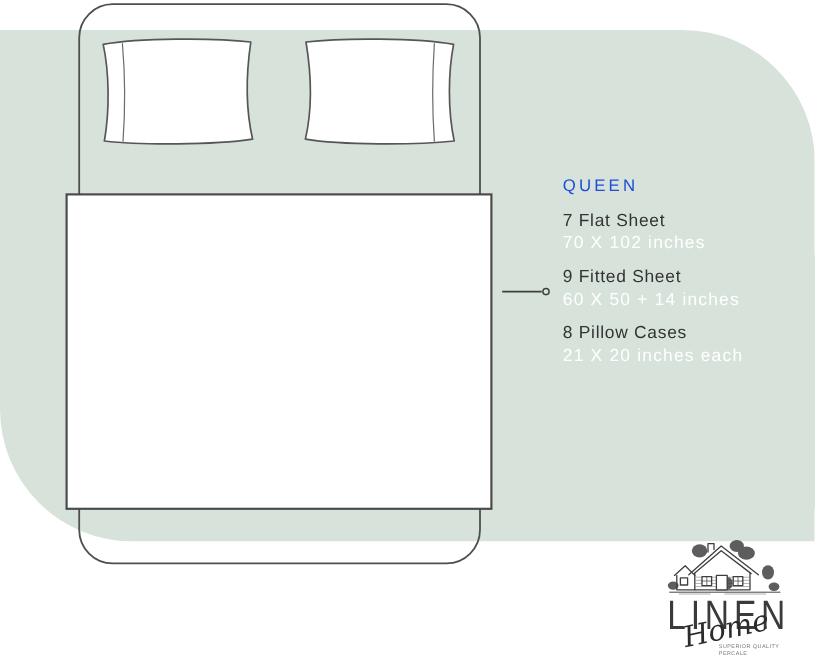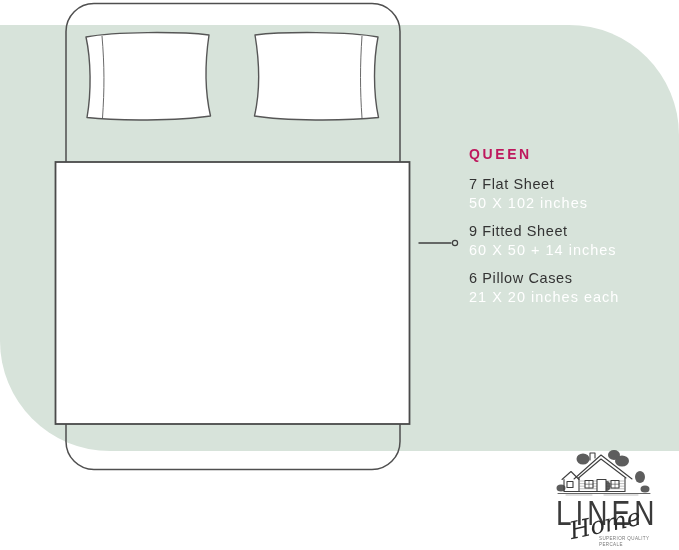--- a/index.html
+++ b/index.html
@@ -11,21 +11,21 @@
     position:absolute;left:0;top:25px;width:679px;height:426px;
     background:#d7e3da;
     border-radius:0 110px 0 110px;
   }
 
   .bed-svg{position:absolute;left:0;top:0;width:679px;height:550px;}
 
   
   .specs{position:absolute;left:469px;top:146px;width:200px;}
   .specs-title{
-    font-size:14px;font-weight:700;letter-spacing:2.6px;color:#be185d;
+    font-size:14px;font-weight:400;letter-spacing:2.6px;color:#1d4ed8;
     margin-bottom:13px;
   }
   .spec-item{margin-bottom:9px;}
   .spec-name{
     font-size:14.5px;color:#333333;letter-spacing:.6px;line-height:19px;
   }
   .spec-dims{
     font-size:14.5px;color:#ffffff;letter-spacing:1px;line-height:19px;
   }
 
@@ -77,30 +77,30 @@
 
     <line x1="418.5" y1="243" x2="451.5" y2="243" stroke="#3f3f3f" stroke-width="1.4"></line>
     <circle cx="455" cy="243" r="2.6" fill="none" stroke="#3f3f3f" stroke-width="1.2"></circle>
   </svg>
 
   <div class="specs">
     <div class="specs-title">QUEEN</div>
 
     <div class="spec-item">
       <div class="spec-name">7 Flat Sheet</div>
-      <div class="spec-dims">50 X 102 inches</div>
+      <div class="spec-dims">70 X 102 inches</div>
     </div>
 
     <div class="spec-item">
       <div class="spec-name">9 Fitted Sheet</div>
       <div class="spec-dims">60 X 50 + 14 inches</div>
     </div>
 
     <div class="spec-item">
-      <div class="spec-name">6 Pillow Cases</div>
+      <div class="spec-name">8 Pillow Cases</div>
       <div class="spec-dims">21 X 20 inches each</div>
     </div>
   </div>
 
   <div class="logo">
     <svg class="logo-house" width="104" height="48" viewBox="0 0 104 48">
       <g stroke="#3f3f3f" stroke-width="1.1" fill="none" stroke-linecap="round" stroke-linejoin="round">
 
         <g fill="#474747" stroke="none" opacity="0.88">
           <ellipse cx="31" cy="11" rx="6.5" ry="5.5"></ellipse>

